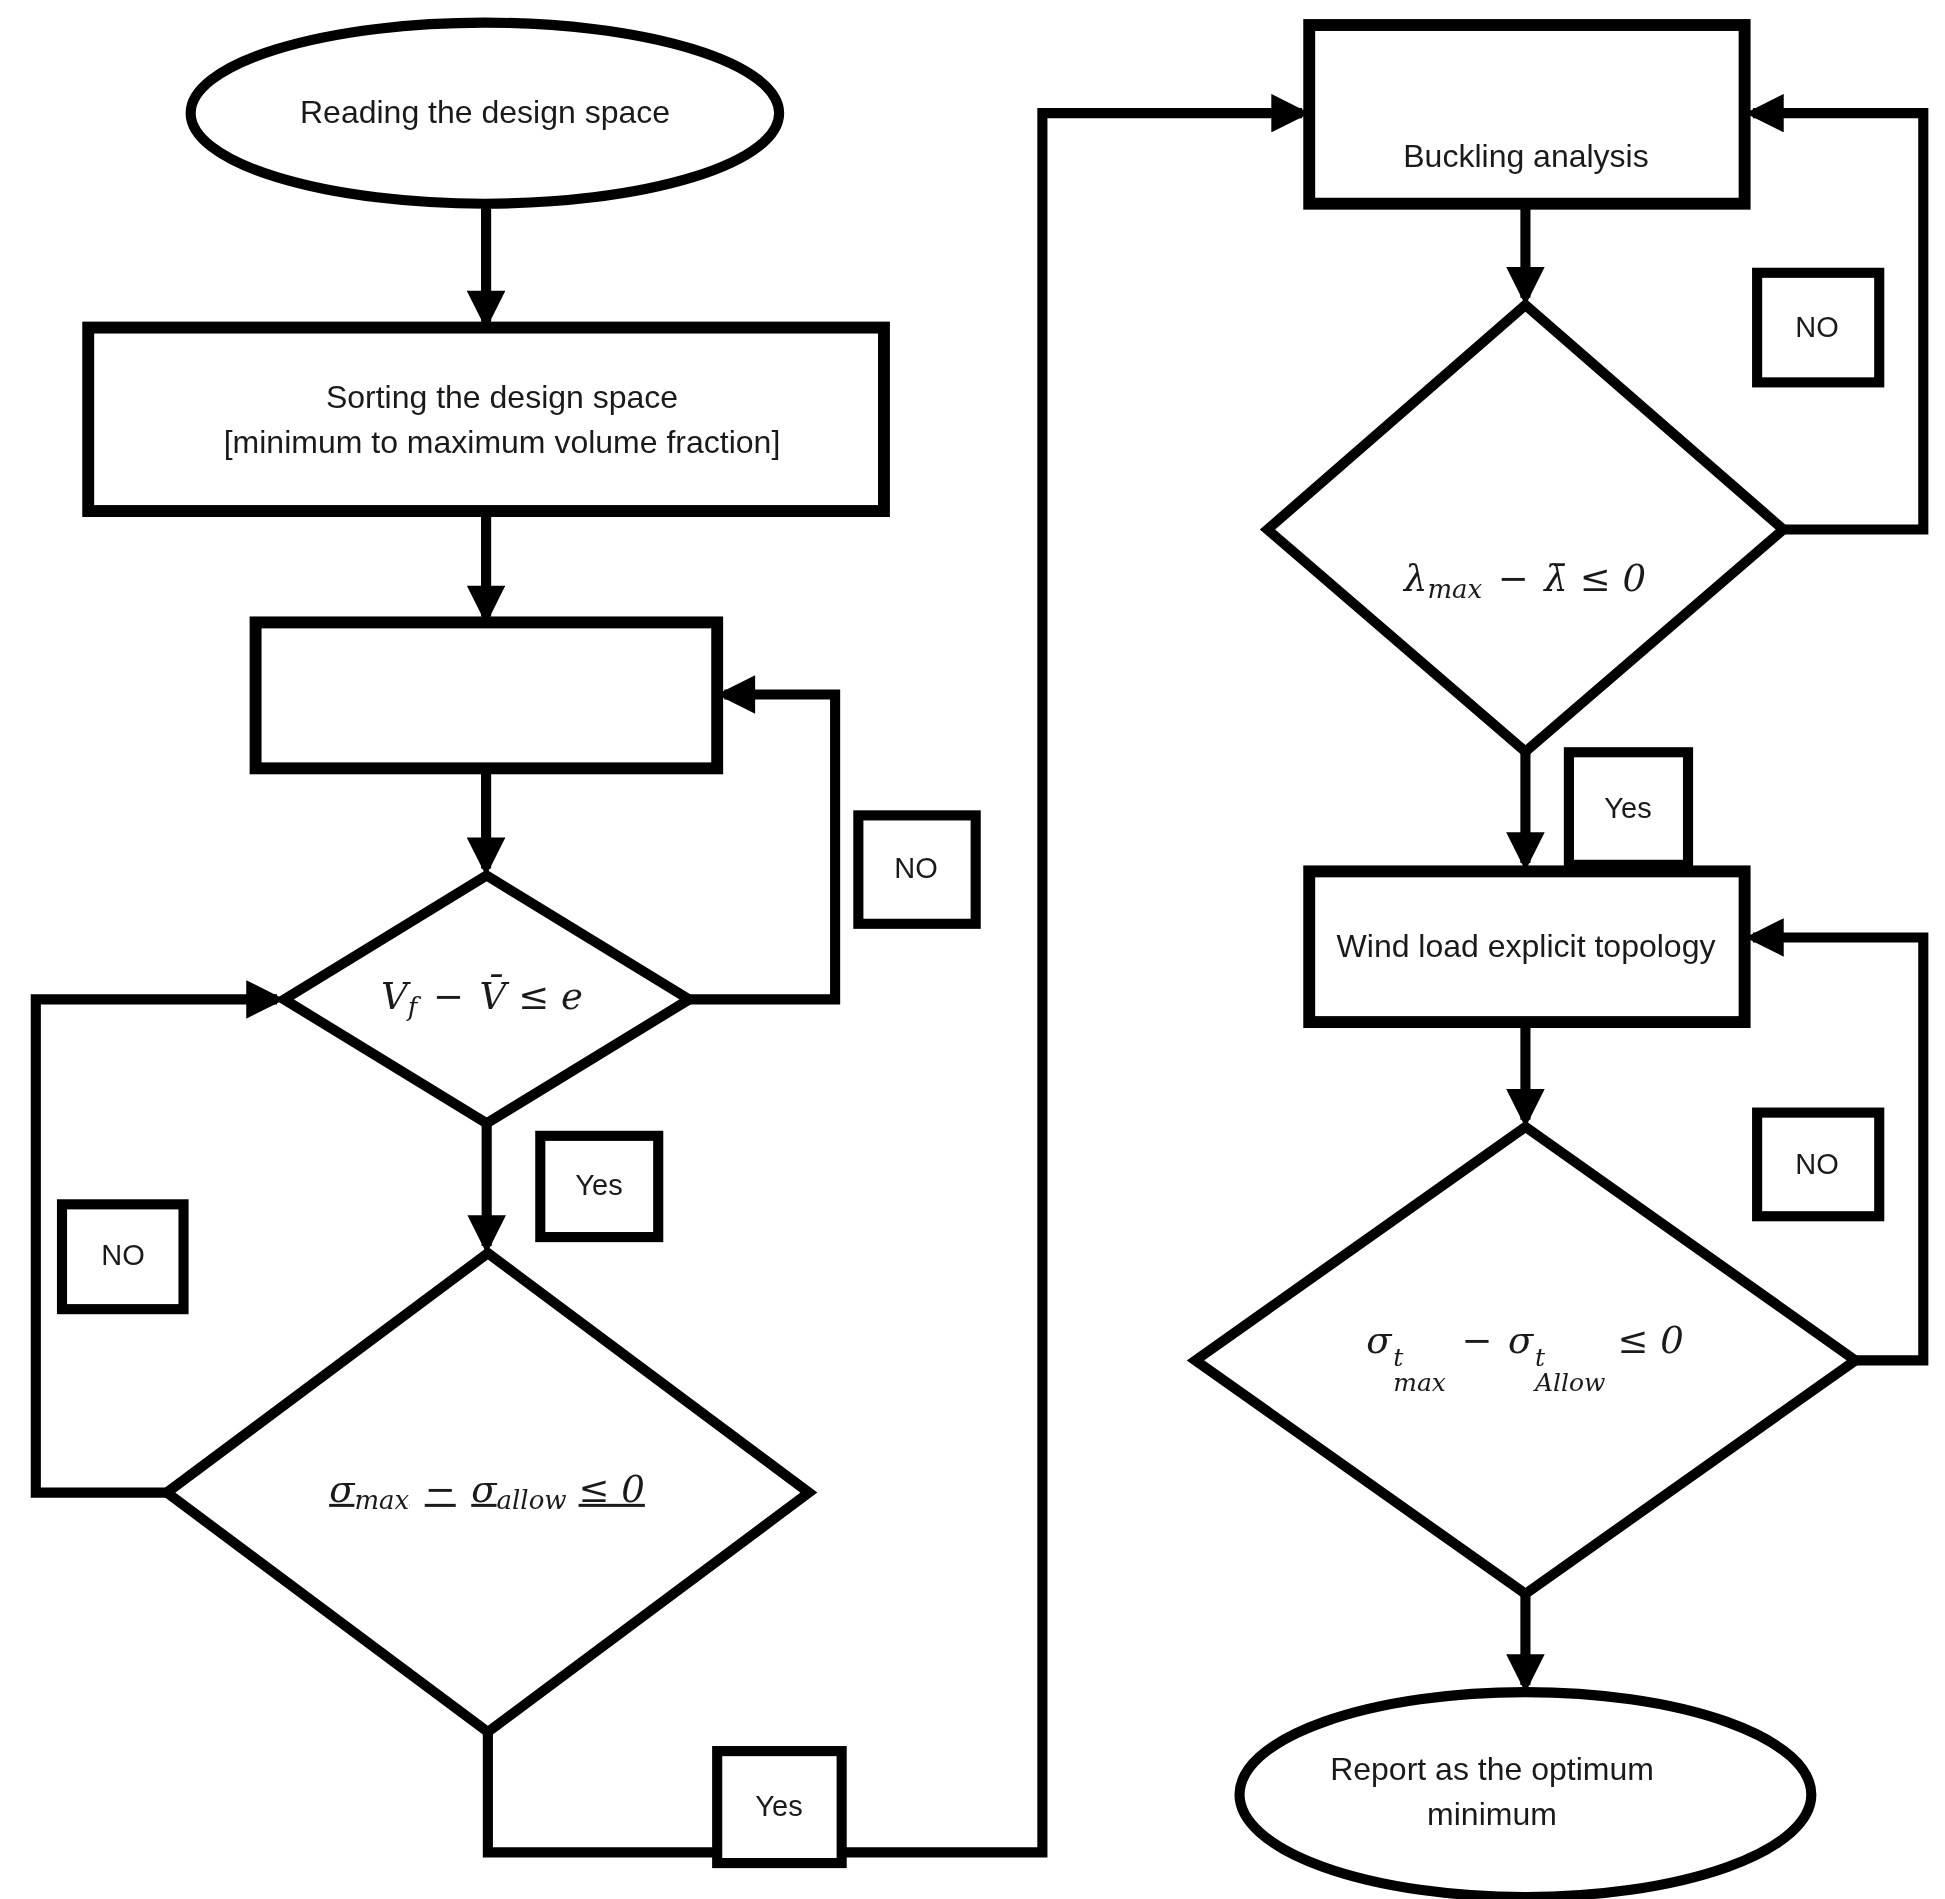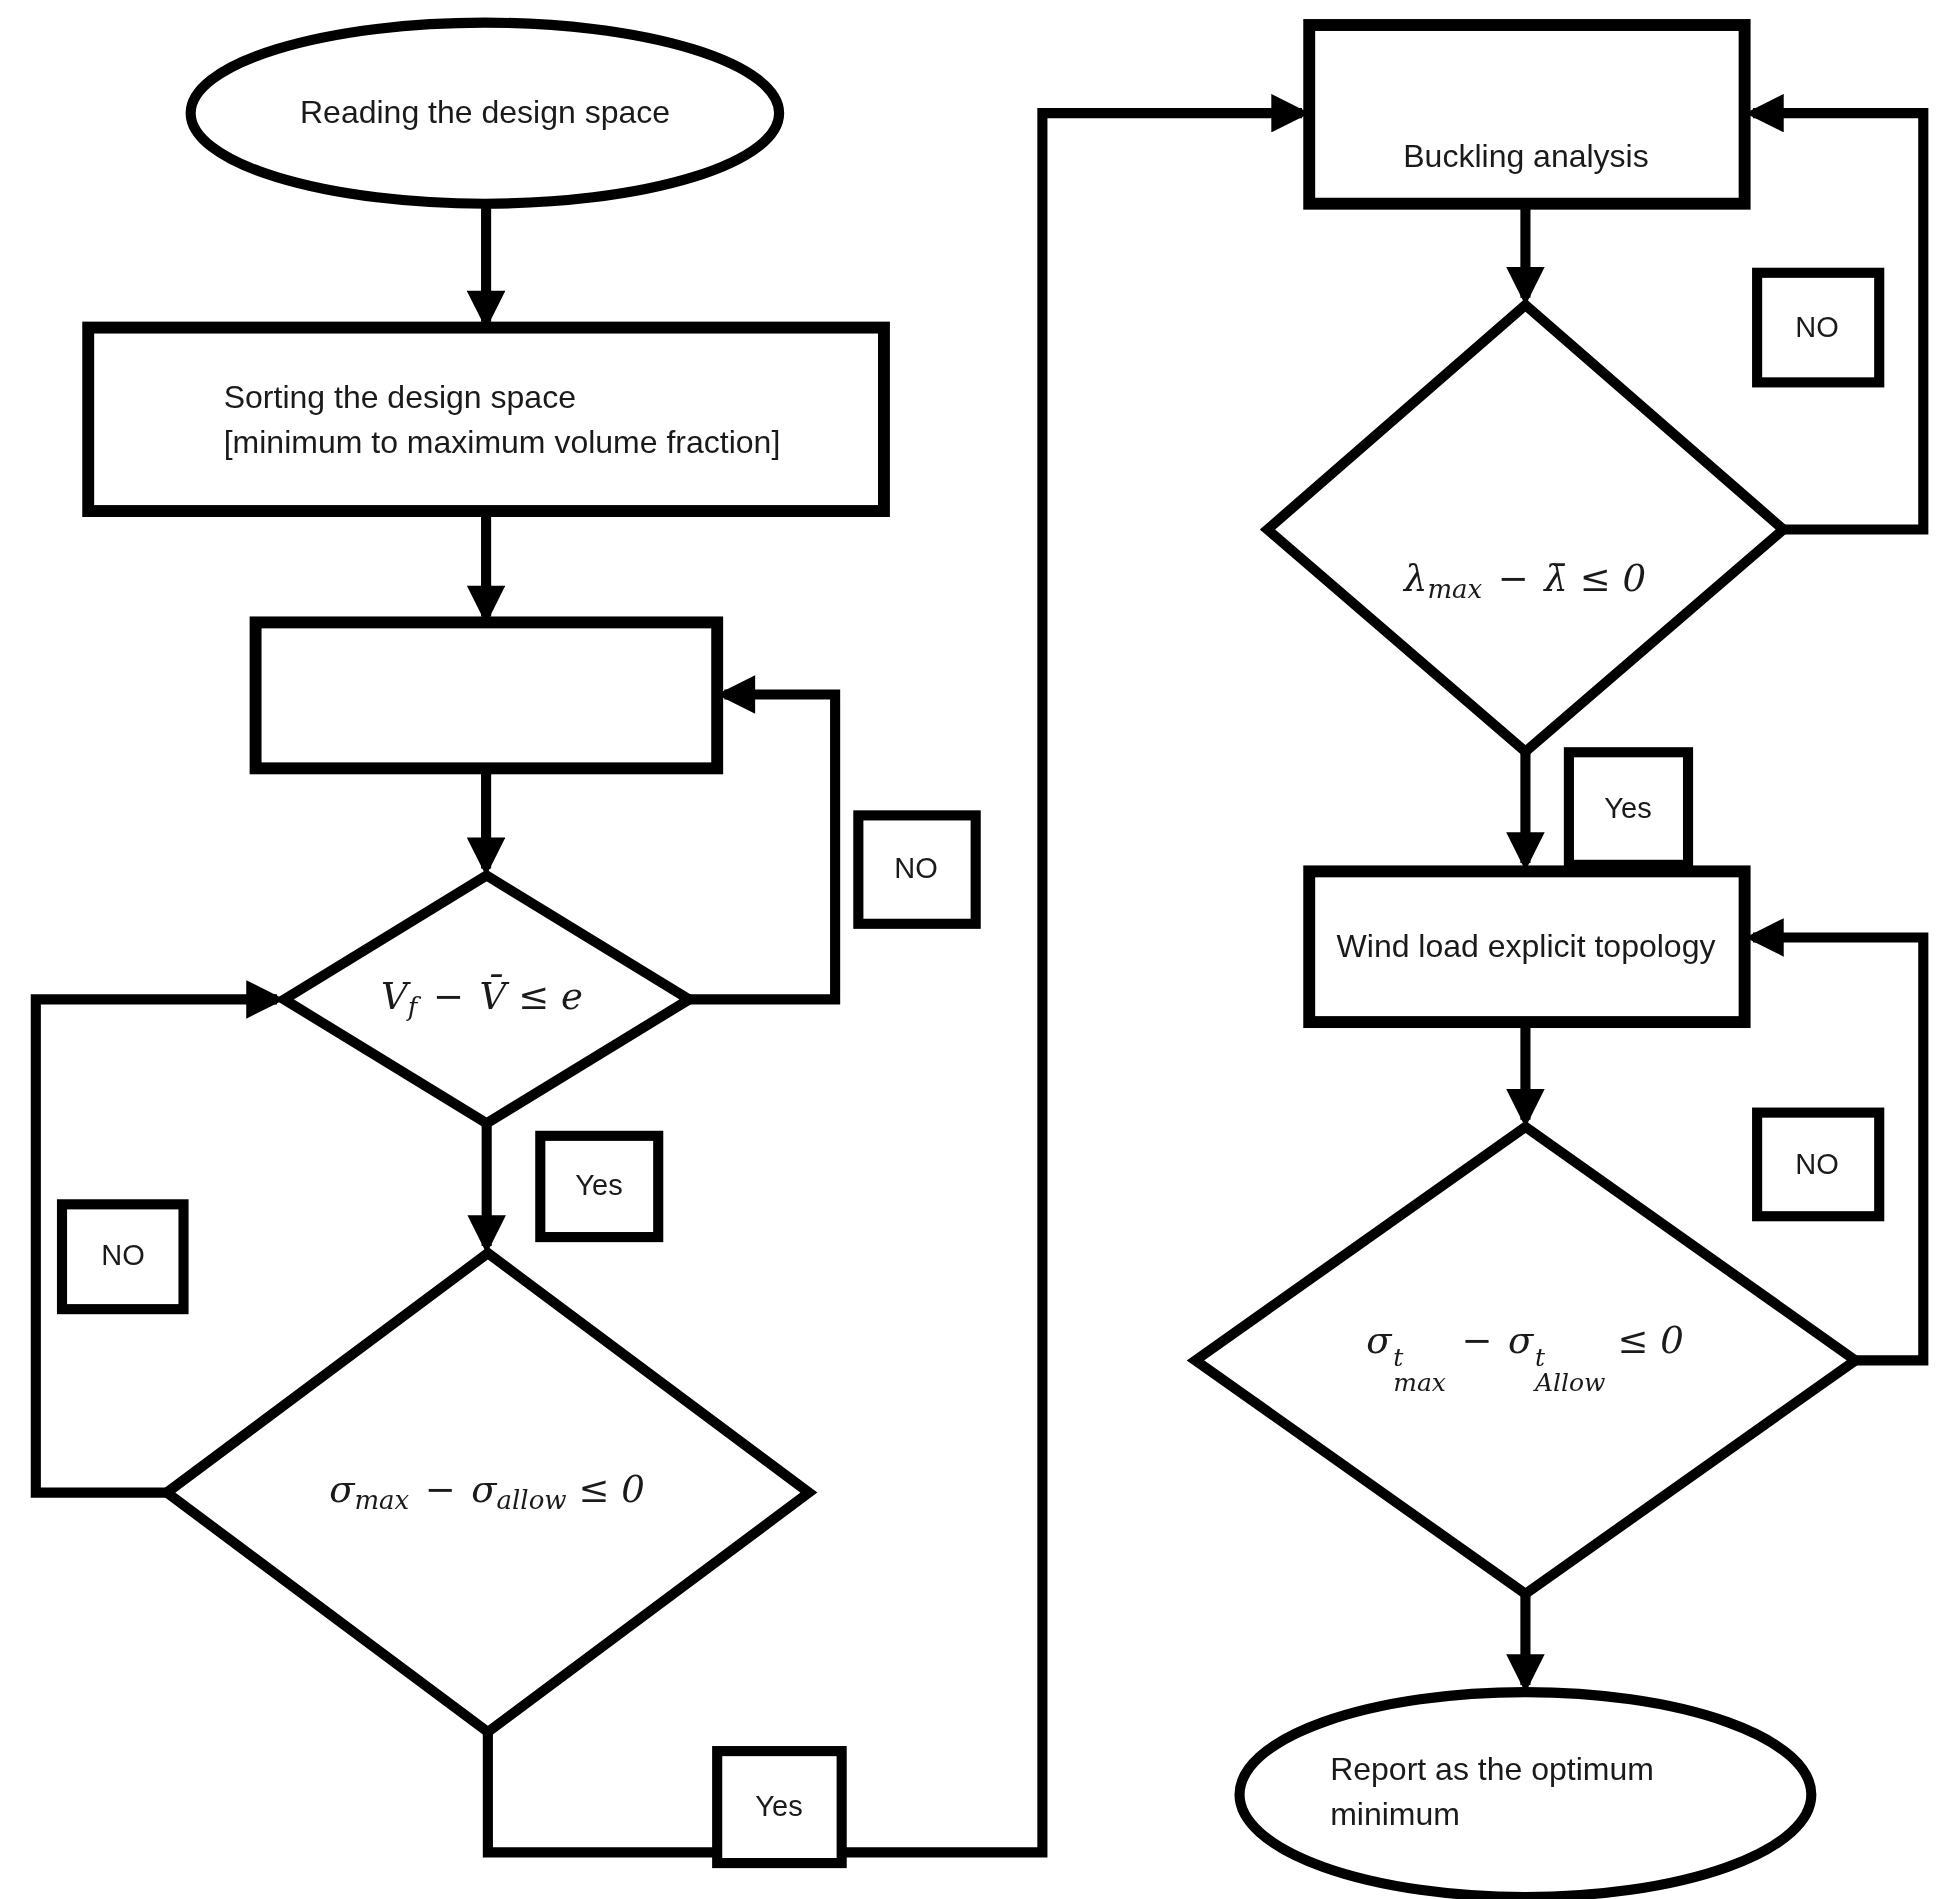--- a/index.html
+++ b/index.html
@@ -1,19 +1,19 @@
 <!DOCTYPE html>
 <html style="font-size:9.5px"><head>
 <meta charset="utf-8">
 <style>
   html,body{margin:0;padding:0;background:#ffffff;}
   .stage{position:relative;width:1946px;height:1900px;background:#ffffff;
          font-family:"Liberation Sans",sans-serif;color:#1a1a1a;overflow:hidden;}
   .stage svg{position:absolute;left:0;top:0;}
-  .lbl{position:absolute;transform:translate(-50%,-50%);
+  .lbl{position:absolute;transform:translate(-50%,-50%);text-align:center;
        font-size:32px;line-height:45px;white-space:nowrap;}
   .lbl-small{font-size:29px;line-height:31px;}
   .formula{font-family:"DejaVu Serif","Liberation Serif",serif;font-style:italic;
            font-size:37px;line-height:1;}
   .fb{font-style:italic;}
   .fsub1{font-size:26px;vertical-align:-0.28em;font-style:italic;}
   .fop{margin:0 15.5px;}
   .frel{margin-left:12px;}
   .fscript{display:inline-flex;flex-direction:column;align-items:flex-start;
            font-size:25px;line-height:1.02;vertical-align:-0.5em;margin-left:1.8px;}
@@ -74,21 +74,21 @@
   <div class="lbl" style="left:502px;top:420px;">
     <div>Sorting the design space</div>
     <div>[minimum to maximum volume fraction]</div>
   </div>
 
 
   <div class="lbl formula" style="left:482px;top:999px;">
     <span class="fb">V</span><span class="fsub1">f</span><span class="fop">−</span><span class="fb">V̄</span><span class="frel">≤ e</span>
   </div>
 
-  <div class="lbl formula" style="left:487px;top:1492px;">
+  <div class="lbl formula" style="left:487px;top:1492px;text-decoration:underline;">
     <span class="fb">σ</span><span class="fsub1">max</span><span class="fop">−</span><span class="fb">σ</span><span class="fsub1">allow</span><span class="frel">≤ 0</span>
   </div>
 
   <div class="lbl" style="left:1526px;top:114px;margin-top:42px;">Buckling analysis</div>
 
   <div class="lbl formula" style="left:1525px;top:548px;margin-top:33px;">
     <span class="fb">λ</span><span class="fsub1">max</span><span class="fop">−</span><span class="fb">λ̄</span><span class="frel">≤ 0</span>
   </div>
 
   <div class="lbl" style="left:1526px;top:946px;">Wind load explicit topology</div>

